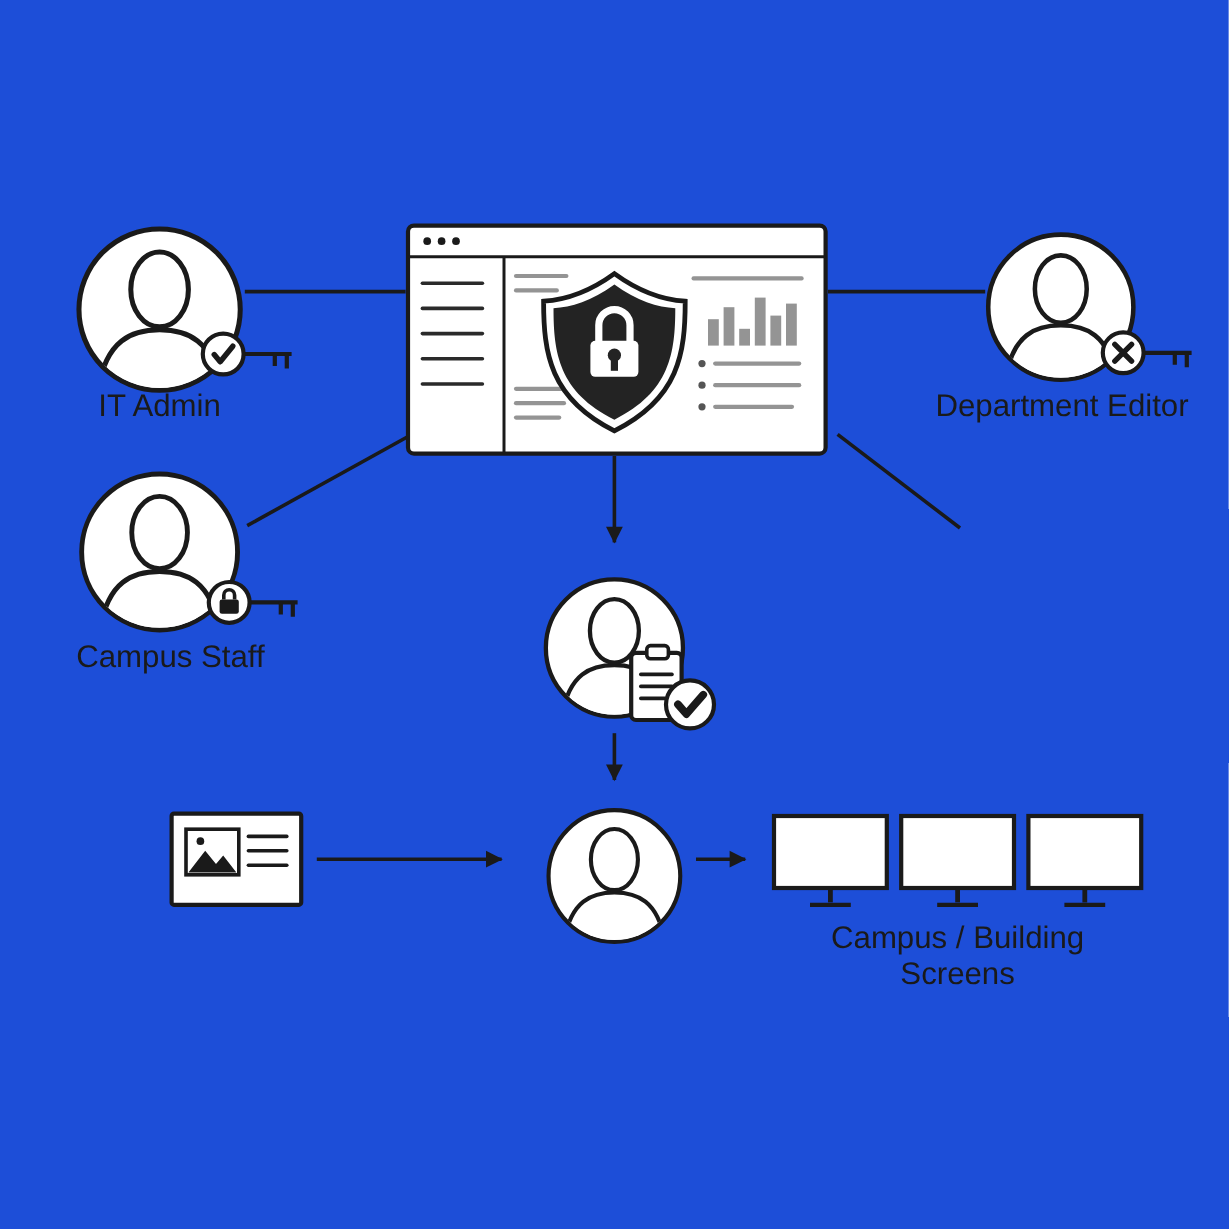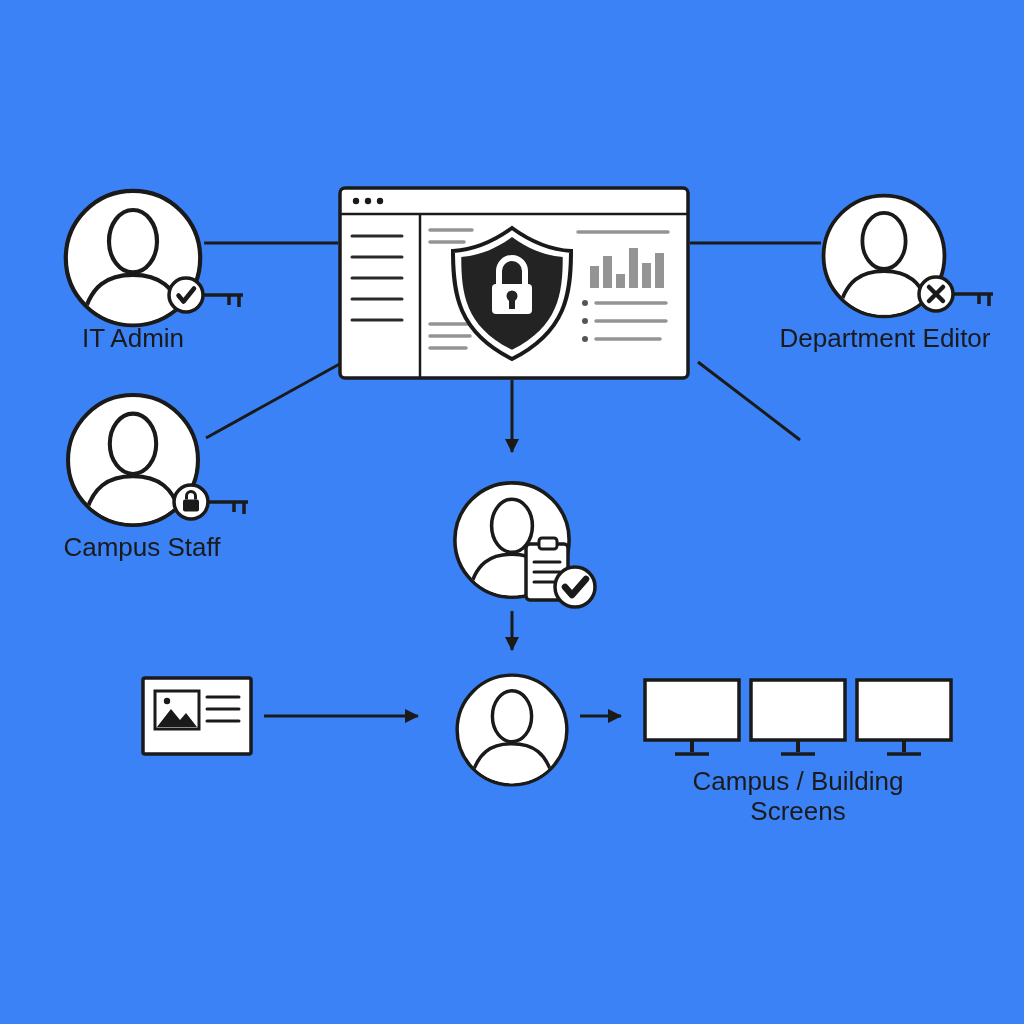--- a/index.html
+++ b/index.html
@@ -1,16 +1,16 @@
 <!DOCTYPE html>
 <html><head>
 <meta charset="utf-8">
 <style>
   html, body { margin: 0; padding: 0; background: #ffffff; }
-  .canvas { width: 1024px; height: 1024px; position: relative; background: #3b82f6; }
+  .canvas { width: 1024px; height: 1024px; position: relative; background: #1d4ed8; }
   svg { display: block; }
   text { font-family: "Liberation Sans", sans-serif; fill: #1a1a1a; }
   .label { font-size: 26px; }
 </style>
 </head>
 <body>
 
 <div class="canvas">
 <svg width="1024" height="1024" viewBox="0 0 1024 1024" xmlns="http://www.w3.org/2000/svg">
 

